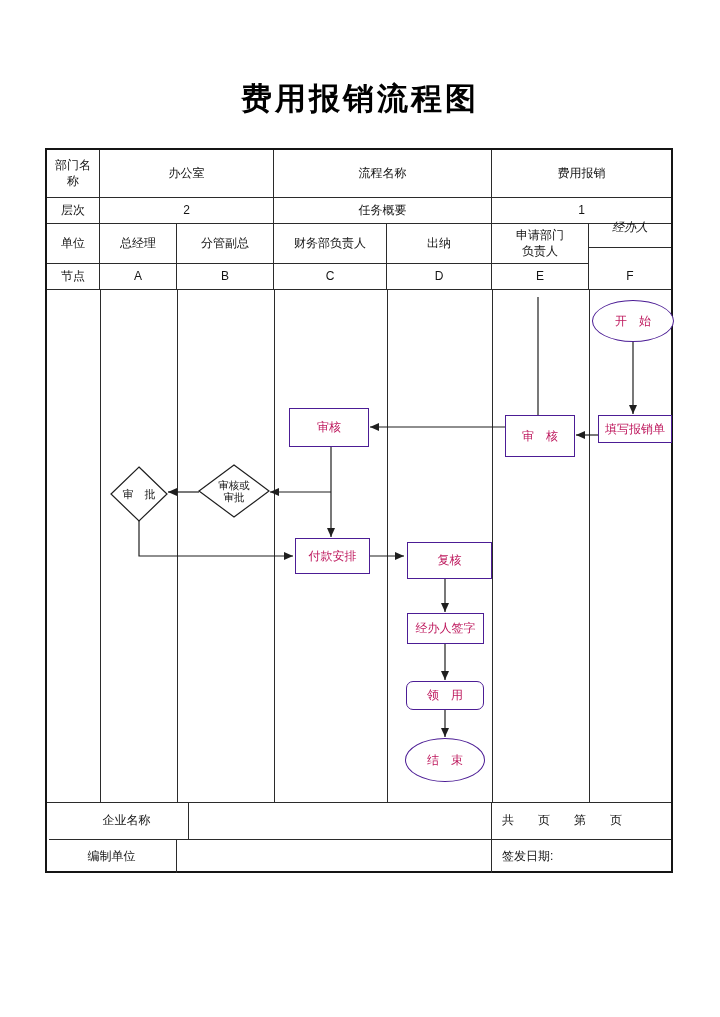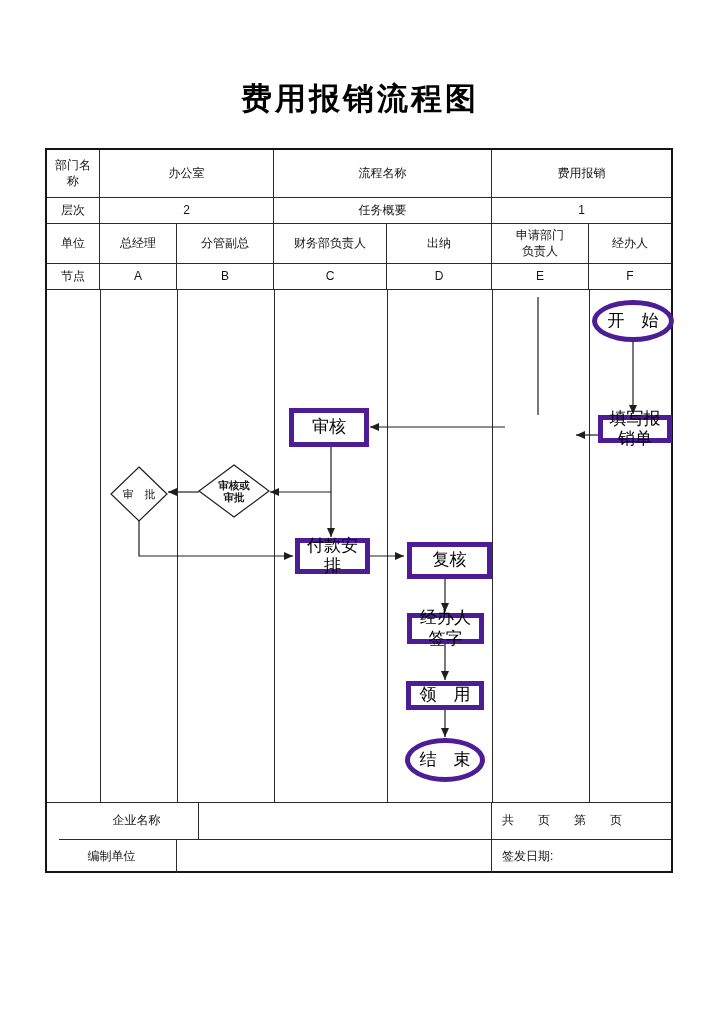--- a/index.html
+++ b/index.html
@@ -11,22 +11,22 @@
          border:2px solid #151515;box-sizing:border-box;background:#fff;}
   .cell{position:absolute;box-sizing:border-box;display:flex;align-items:center;justify-content:center;
         font-size:12px;line-height:1.3;text-align:center;white-space:pre-line;
         border-right:1px solid #2b2b2b;border-bottom:1px solid #2b2b2b;color:#141414;}
   .cell.norb{border-right:none;}
   .cell.nobb{border-bottom:none;}
   .cell.leftal{justify-content:flex-start;padding-left:10px;text-align:left;}
   .flow{position:absolute;left:0;top:140px;width:624px;height:512px;border-bottom:1px solid #2b2b2b;box-sizing:content-box;}
   .vline{position:absolute;top:0;width:1px;height:512px;background:#2b2b2b;}
   .flowsvg{position:absolute;left:0;top:0;width:624px;height:512px;}
-  .node{position:absolute;box-sizing:border-box;border:5px solid #4c1d95;background:#fff;
-        display:flex;align-items:center;justify-content:center;font-size:17px;color:#000000;
+  .node{position:absolute;box-sizing:border-box;border:1px solid #4c1d95;background:#fff;
+        display:flex;align-items:center;justify-content:center;font-size:12px;color:#be185d;
         white-space:pre-line;text-align:center;line-height:1.2;}
   .ellipse{border-radius:50%;}
   .dlabel{position:absolute;display:flex;align-items:center;justify-content:center;
           font-size:11px;color:#141414;white-space:pre-line;text-align:center;line-height:1.15;}
 </style>
 </head>
 <body>
 
 <div class="page">
 
@@ -45,21 +45,21 @@
     <div class="cell" style="left:227px;top:48px;width:218px;height:26px;">任务概要</div>
     <div class="cell norb" style="left:445px;top:48px;width:179px;height:26px;">1</div>
 
     <div class="cell" style="left:0;top:74px;width:53px;height:40px;">单位</div>
     <div class="cell" style="left:53px;top:74px;width:77px;height:40px;">总经理</div>
     <div class="cell" style="left:130px;top:74px;width:97px;height:40px;">分管副总</div>
     <div class="cell" style="left:227px;top:74px;width:113px;height:40px;">财务部负责人</div>
     <div class="cell" style="left:340px;top:74px;width:105px;height:40px;">出纳</div>
     <div class="cell" style="left:445px;top:74px;width:97px;height:40px;text-align:center;">申请部门
 负责人</div>
-    <div class="cell norb" style="left:542px;top:74px;width:82px;height:40px;">经办人</div>
+    <div class="cell norb" style="left:542px;top:58px;width:82px;height:40px;font-style:italic;">经办人</div>
 
     <div class="cell" style="left:0;top:114px;width:53px;height:26px;">节点</div>
     <div class="cell" style="left:53px;top:114px;width:77px;height:26px;">A</div>
     <div class="cell" style="left:130px;top:114px;width:97px;height:26px;">B</div>
     <div class="cell" style="left:227px;top:114px;width:113px;height:26px;">C</div>
     <div class="cell" style="left:340px;top:114px;width:105px;height:26px;">D</div>
     <div class="cell" style="left:445px;top:114px;width:97px;height:26px;">E</div>
     <div class="cell norb" style="left:542px;top:114px;width:82px;height:26px;">F</div>
 
     <div class="flow">
@@ -102,32 +102,33 @@
 
           <line x1="398" y1="420" x2="398" y2="447" marker-end="url(#ah)"></line>
 
           <polygon points="92,177 120,204 92,231 64,204" fill="#ffffff"></polygon>
           <polygon points="187,175 222,201 187,227 152,201" fill="#ffffff"></polygon>
         </g>
       </svg>
 
       <div class="node ellipse" style="left:545px;top:10px;width:82px;height:42px;">开　始</div>
       <div class="node" style="left:551px;top:125px;width:74px;height:28px;">填写报销单</div>
+      <div class="node" style="left:458px;top:125px;width:70px;height:42px;">审　核</div>
       <div class="node" style="left:242px;top:118px;width:80px;height:39px;">审核</div>
       <div class="dlabel" style="left:64px;top:178px;width:56px;height:52px;">审　批</div>
-      <div class="dlabel" style="left:153px;top:176px;width:68px;height:50px;font-size:10.5px;font-weight:bold;">审核或
+      <div class="dlabel" style="left:153px;top:176px;width:68px;height:50px;font-size:10.5px;">审核或
 审批</div>
       <div class="node" style="left:248px;top:248px;width:75px;height:36px;">付款安排</div>
       <div class="node" style="left:360px;top:252px;width:85px;height:37px;">复核</div>
       <div class="node" style="left:360px;top:323px;width:77px;height:31px;">经办人签字</div>
-      <div class="node" style="left:359px;top:391px;width:78px;height:29px;">领　用</div>
+      <div class="node" style="left:359px;top:391px;width:78px;height:29px;border-radius:7px;">领　用</div>
       <div class="node ellipse" style="left:358px;top:448px;width:80px;height:44px;">结　束</div>
     </div>
 
-    <div class="cell" style="left:12px;top:653px;width:140px;height:37px;padding-left:16px;">企业名称</div>
+    <div class="cell" style="left:2px;top:653px;width:140px;height:37px;padding-left:16px;">企业名称</div>
     <div class="cell" style="left:130px;top:653px;width:315px;height:37px;"></div>
     <div class="cell norb leftal" style="left:445px;top:653px;width:179px;height:37px;">共　　页　　第　　页</div>
 
     <div class="cell nobb" style="left:0;top:690px;width:130px;height:33px;">编制单位</div>
     <div class="cell nobb" style="left:130px;top:690px;width:315px;height:33px;"></div>
     <div class="cell norb nobb leftal" style="left:445px;top:690px;width:179px;height:33px;">签发日期:</div>
 
   </div>
 </div>
 

